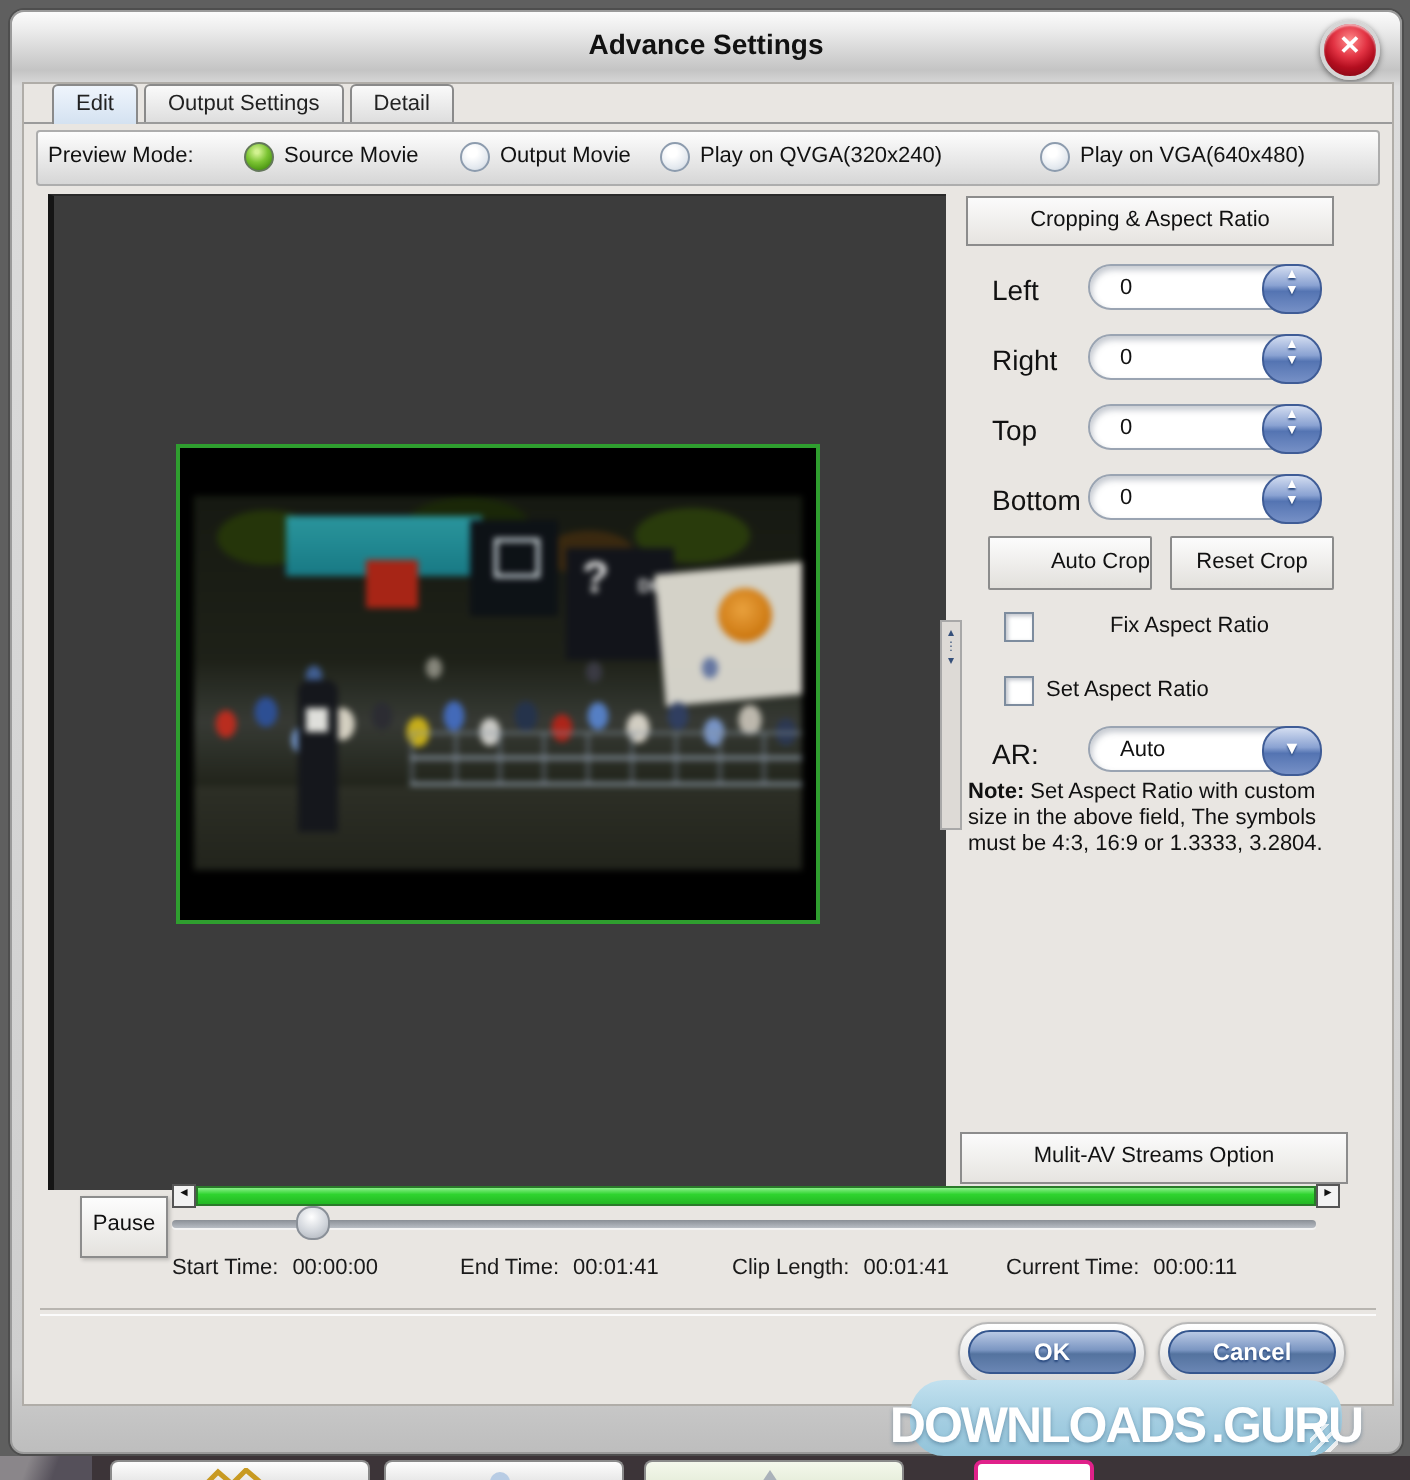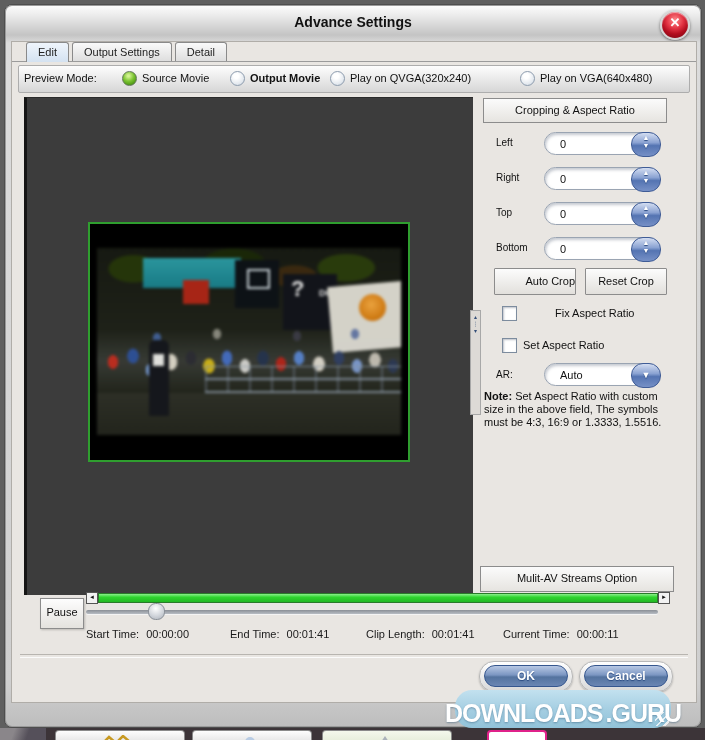--- a/index.html
+++ b/index.html
@@ -83,21 +83,21 @@
   .figure{position:absolute;left:52px;top:92px;width:20px;height:76px;background:#16181c;border-radius:6px 6px 0 0;}
   .figure::after{content:"";position:absolute;left:4px;top:14px;width:11px;height:12px;background:#e6e6e2;}
 
   
   .splitter{position:absolute;left:458px;top:268px;width:9px;height:100px;background:#dddad6;border:1px solid #a8a8a8;
     font-size:6px;color:#35507a;text-align:center;line-height:7px;padding-top:3px;cursor:pointer;}
 
   
   .hdrbtn{position:absolute;border:1px solid #8c8c8c;background:linear-gradient(#fbfbfb,#e6e4e0);
     font-size:11px;color:#111;text-align:center;cursor:pointer;}
-  .flabel{position:absolute;font-size:10px;color:#111;}
+  .flabel{position:absolute;font-size:14px;color:#111;}
   .pill{position:absolute;width:115px;height:23px;border-radius:12px;border:1px solid #9aa4b2;background:#fff;
     box-shadow:inset 1px 2px 3px rgba(90,100,120,.35);font-size:11px;color:#111;line-height:22px;padding-left:15px;box-sizing:border-box;}
   .spin{position:absolute;width:28px;height:23px;border-radius:12px;border:1px solid #3f5c96;cursor:pointer;
     background:linear-gradient(180deg,#d3ddf1,#8aa2d2 42%,#5474b2 55%,#7690c6);text-align:center;}
   .spin .u,.spin .d{display:block;font-size:7px;line-height:9px;color:#fff;text-shadow:0 1px 1px #2a4a80;}
   .spin .d{line-height:8px;}
   .drop{line-height:20px;font-size:9px;color:#fff;text-shadow:0 1px 1px #2a4a80;}
   .pbtn{position:absolute;width:80px;height:25px;border:1px solid #8c8c8c;background:linear-gradient(#fcfcfc,#e2e0dc);
     font-size:11px;color:#111;text-align:center;line-height:24px;cursor:pointer;border-radius:1px;}
   .cb{position:absolute;width:13px;height:13px;background:#fff;border:1px solid #7d8c9e;box-shadow:inset 1px 1px 2px rgba(90,100,120,.4);cursor:pointer;}
@@ -156,21 +156,21 @@
         <div class="tab active">Edit</div>
         <div class="tab">Output Settings</div>
         <div class="tab">Detail</div>
       </div>
 
       <div class="modebar"></div>
       <div class="modetext" style="left:12px;">Preview Mode:</div>
       <div class="radio on" style="left:110px;"></div>
       <div class="modetext" style="left:130px;">Source Movie</div>
       <div class="radio" style="left:218px;"></div>
-      <div class="modetext" style="left:238px;font-weight:bold;">Output Movie</div>
+      <div class="modetext" style="left:238px;">Output Movie</div>
       <div class="radio" style="left:318px;"></div>
       <div class="modetext" style="left:338px;">Play on QVGA(320x240)</div>
       <div class="radio" style="left:508px;"></div>
       <div class="modetext" style="left:528px;">Play on VGA(640x480)</div>
 
       <div class="preview">
         <div class="vframe">
           <div class="scene">
             <div class="foliage"></div>
             <div class="tealsign"></div>
@@ -230,21 +230,21 @@
 
       <div class="cb" style="left:490px;top:264px;"></div>
       <div class="cblabel" style="left:511px;top:265px;padding-left:32px;">Fix Aspect Ratio</div>
       <div class="cb" style="left:490px;top:296px;"></div>
       <div class="cblabel" style="left:511px;top:297px;">Set Aspect Ratio</div>
 
       <div class="flabel" style="left:484px;top:327px;">AR:</div>
       <div class="pill" style="left:532px;top:321px;">Auto</div>
       <div class="spin" style="left:619px;top:321px;"><span class="drop">▼</span></div>
 
-      <div class="note"><b>Note:</b><span> Set Aspect Ratio with custom size in the above field, The symbols must be 4:3, 16:9 or 1.3333, 1.5516.</span></div>
+      <div class="note"><b>Note:</b><span> Set Aspect Ratio with custom size in the above field, The symbols must be 4:3, 16:9 or 1.3333, 3.2804.</span></div>
 
       <div class="hdrbtn" style="left:468px;top:524px;width:192px;height:24px;line-height:23px;">Mulit-AV Streams Option</div>
 
       <div class="pausebtn">Pause</div>
       <div class="marker" style="left:74px;">◄</div>
       <div class="greenbar"></div>
       <div class="marker" style="left:646px;">►</div>
       <div class="track"></div>
       <div class="thumb"></div>
 

